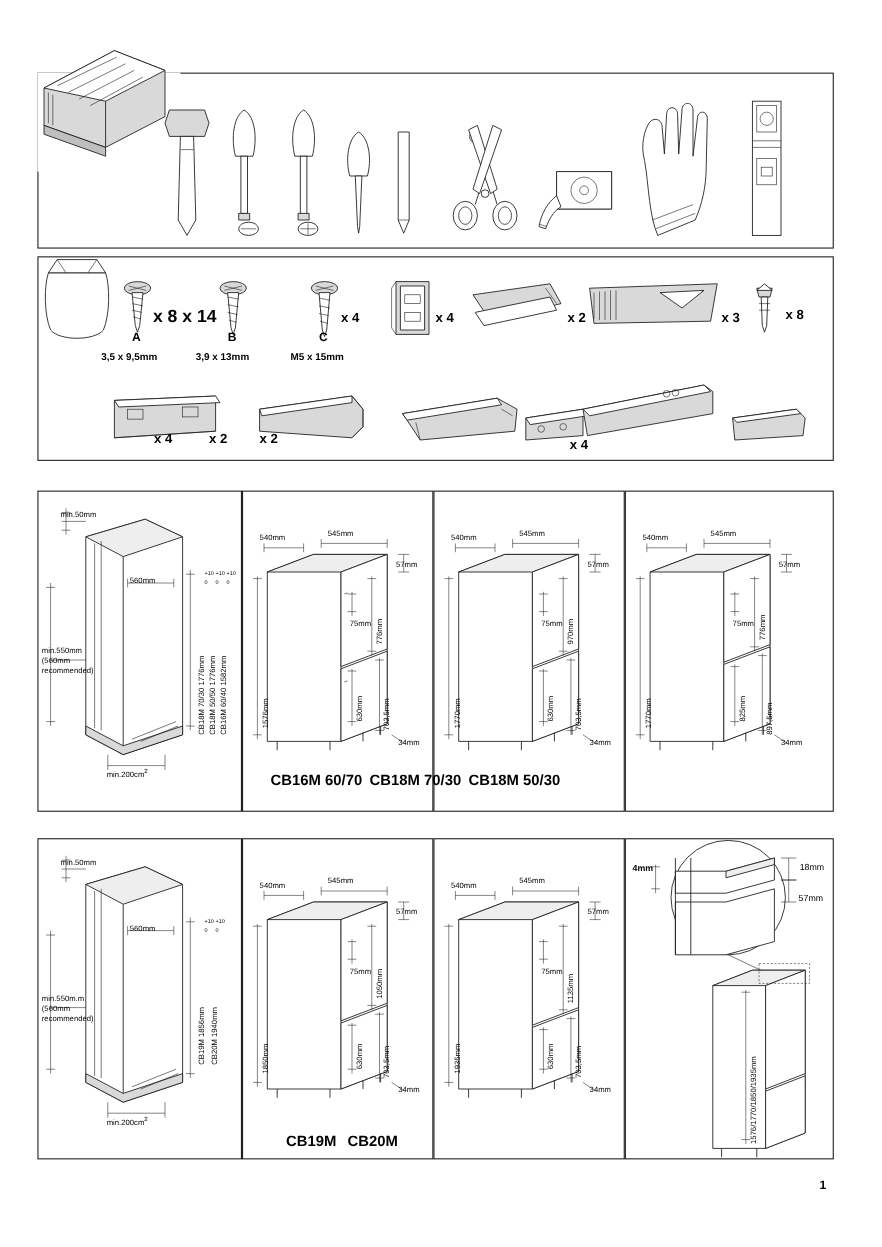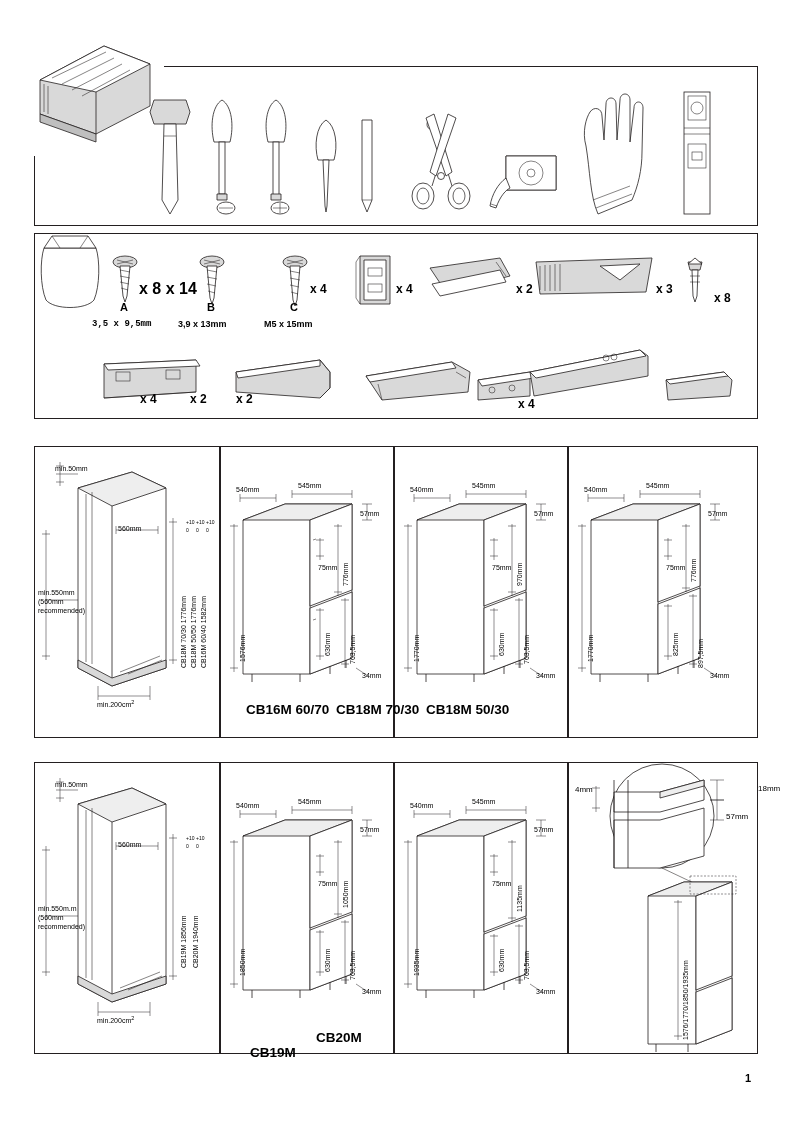--- a/index.html
+++ b/index.html
@@ -197,33 +197,33 @@
       <path class="fillg" d="M666,380 L724,372 L732,380 L730,396 L668,400 Z"></path>
       <path class="fillw" d="M666,380 L724,372 L728,376 L670,384 Z"></path>
     </g>
 
   </svg>
 
   <div class="box" style="left:34px;top:233px;width:724px;height:186px;"></div>
 
   <div class="lbl b" style="left:139px;top:285px;font-size:16px;text-align:center;">x 8 x 14</div>
   <div class="lbl b" style="left:120px;top:303px;font-size:11px;">A</div>
-  <div class="lbl b" style="left:92px;top:320px;font-size:9px;font-family:Liberation Mono, monospace;">3,5 x 9,5mm</div>
+  <div class="lbl b" style="left:92px;top:320px;font-size:9px;">3,5 x 9,5mm</div>
 
   <div class="lbl b" style="left:207px;top:303px;font-size:11px;">B</div>
   <div class="lbl b" style="left:178px;top:320px;font-size:9px;">3,9 x 13mm</div>
 
   <div class="lbl b" style="left:310px;top:285px;font-size:12px;">x 4</div>
   <div class="lbl b" style="left:290px;top:303px;font-size:11px;">C</div>
   <div class="lbl b" style="left:264px;top:320px;font-size:9px;">M5 x 15mm</div>
 
   <div class="lbl b" style="left:396px;top:285px;font-size:12px;">x 4</div>
   <div class="lbl b" style="left:516px;top:285px;font-size:12px;">x 2</div>
   <div class="lbl b" style="left:656px;top:285px;font-size:12px;">x 3</div>
-  <div class="lbl b" style="left:714px;top:294px;font-size:12px;text-align:right;">x 8</div>
+  <div class="lbl b" style="left:714px;top:282px;font-size:12px;text-align:right;">x 8</div>
 
   <div class="lbl b" style="left:140px;top:395px;font-size:12px;">x 4</div>
   <div class="lbl b" style="left:190px;top:395px;font-size:12px;">x 2</div>
   <div class="lbl b" style="left:236px;top:395px;font-size:12px;">x 2</div>
   <div class="lbl b" style="left:518px;top:400px;font-size:12px;">x 4</div>
 
   <div class="box" style="left:34px;top:446px;width:186px;height:292px;"></div>
   <div class="box" style="left:220px;top:446px;width:174px;height:292px;"></div>
   <div class="box" style="left:394px;top:446px;width:174px;height:292px;"></div>
   <div class="box" style="left:568px;top:446px;width:190px;height:292px;"></div>
@@ -465,23 +465,23 @@
   <div class="lbl" style="left:410px;top:802px;">540mm</div>
   <div class="lbl" style="left:472px;top:798px;">545mm</div>
   <div class="lbl" style="left:534px;top:826px;">57mm</div>
   <div class="lbl" style="left:492px;top:880px;">75mm</div>
   <div class="vlbl" style="left:516px;top:912px;">1135mm</div>
   <div class="vlbl" style="left:413px;top:976px;">1935mm</div>
   <div class="vlbl" style="left:498px;top:972px;">630mm</div>
   <div class="vlbl" style="left:523px;top:980px;">703,5mm</div>
   <div class="lbl" style="left:536px;top:988px;">34mm</div>
 
-  <div class="lbl" style="left:575px;top:786px;font-size:8px;">4mm</div>
-  <div class="lbl" style="left:758px;top:785px;font-size:8px;">18mm</div>
+  <div class="lbl" style="left:575px;top:786px;font-size:8px;font-weight:bold;">4mm</div>
+  <div class="lbl" style="left:727px;top:785px;font-size:8px;">18mm</div>
   <div class="lbl" style="left:726px;top:813px;font-size:8px;">57mm</div>
   <div class="vlbl" style="left:682px;top:1040px;">1576/1770/1850/1935mm</div>
 
-  <div class="model" style="left:250px;top:1030px;margin-top:15px;">CB19M</div>
+  <div class="model" style="left:260px;top:1030px;">CB19M</div>
   <div class="model" style="left:316px;top:1030px;">CB20M</div>
 
   <div class="pagenum" style="left:745px;top:1072px;">1</div>
 
 </div>
 
 </body></html>

